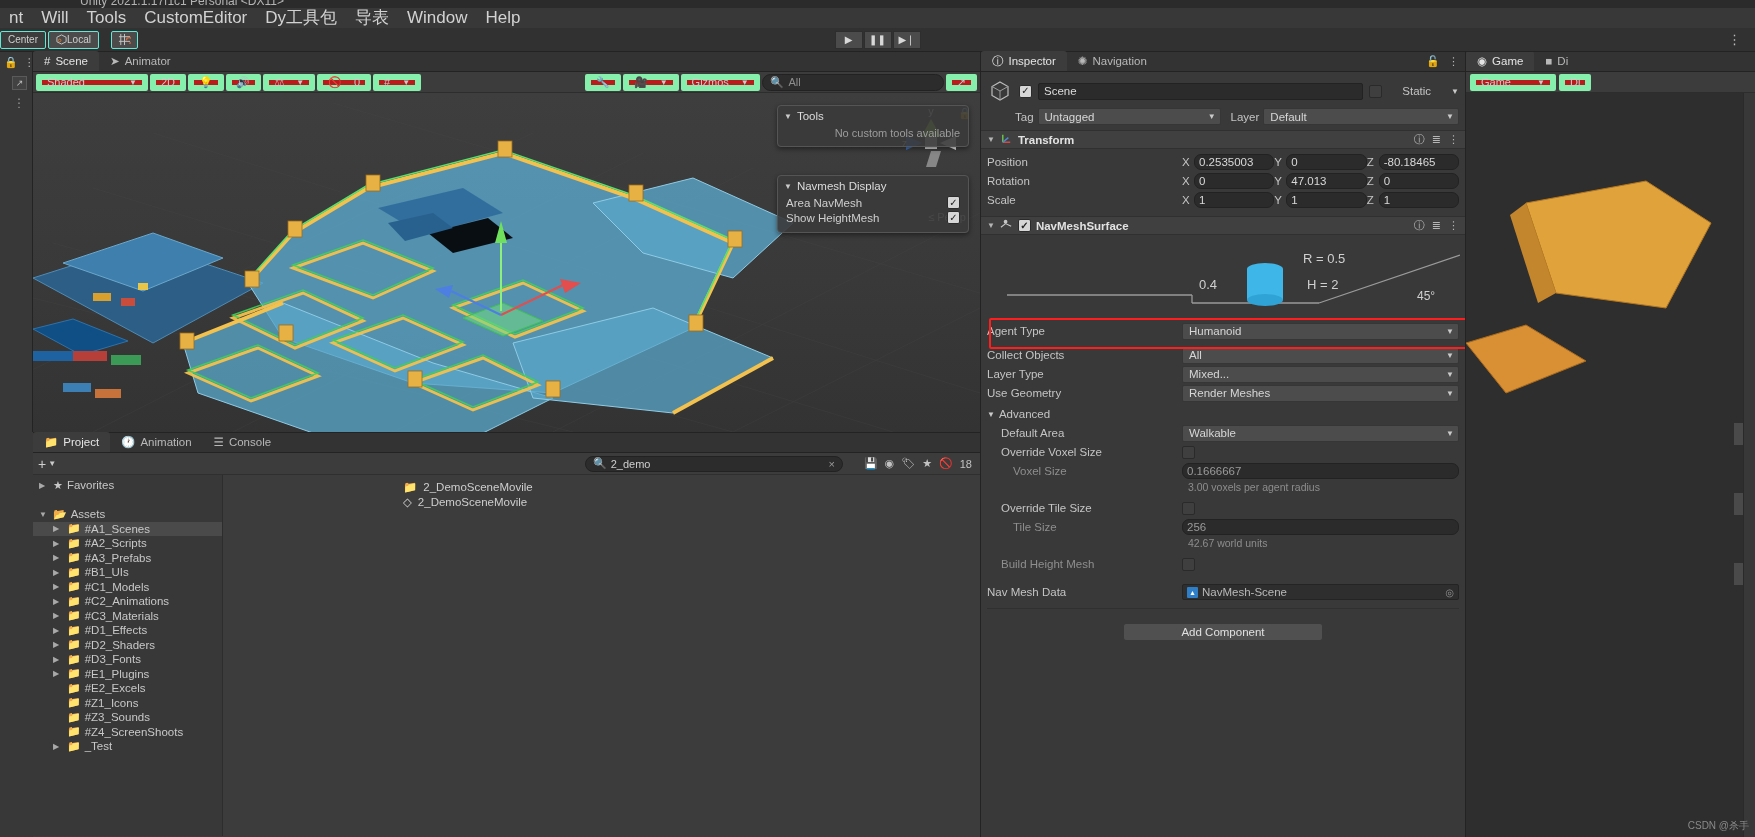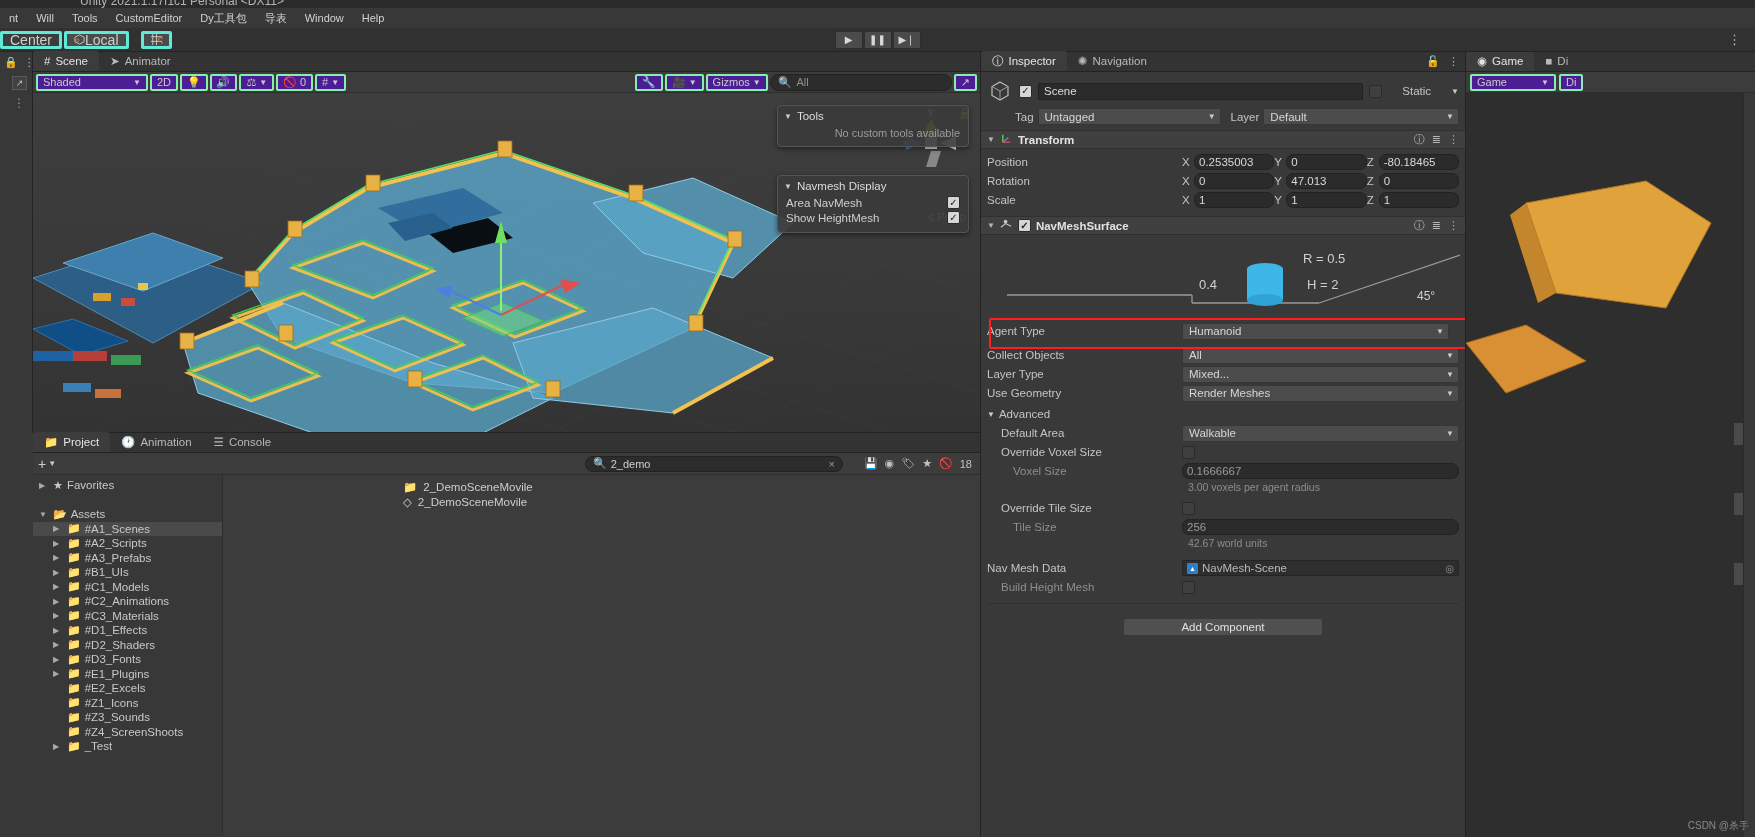--- a/index.html
+++ b/index.html
@@ -23,32 +23,32 @@
     font-size: 12px; color: #b4b4b4; white-space: nowrap;
   }
 
   
   .menubar {
     position: absolute; left: 0; top: 8px; width: 1755px; height: 20px;
     background: #383838; display: flex; align-items: center;
   }
   .menuitem {
     padding: 0 9px; height: 20px; line-height: 20px;
-    font-size: 11px; color: #d2d2d2; white-space: nowrap; cursor: default;
+    font-size: 17px; color: #d2d2d2; white-space: nowrap; cursor: default;
   }
 
   
   .maintoolbar {
     position: absolute; left: 0; top: 28px; width: 1755px; height: 24px;
     background: #313131; border-bottom: 1px solid #232323;
     display: flex; align-items: center;
   }
   .tbtn {
-    height: 18px; background: #4b4b4b; border: 3px solid #5eead4;
-    border-radius: 2px; color: #cfcfcf; font-size: 14px;
+    height: 18px; background: #4b4b4b; border: 1px solid #5eead4;
+    border-radius: 2px; color: #cfcfcf; font-size: 10px;
     display: flex; align-items: center; padding: 0 7px; margin-right: 2px;
     white-space: nowrap; cursor: default;
   }
   .tbtn.flat { background: #3c3c3c; }
   .play-group {
     position: absolute; left: 50%; transform: translateX(-50%);
     display: flex; gap: 1px;
   }
   .playbtn {
     width: 28px; height: 18px; background: #4b4b4b; border: 1px solid #2e2e2e;
@@ -90,22 +90,22 @@
     gap: 5px; font-size: 11.5px; color: #b8b8b8; cursor: default;
     border-top-left-radius: 3px; border-top-right-radius: 3px;
   }
   .tab.active { background: #3c3c3c; color: #e4e4e4; }
   .scenetoolbar {
     height: 21px; background: #3c3c3c; display: flex; align-items: center;
     padding: 0 3px; gap: 2px; border-bottom: 1px solid #2d2d2d;
     position: relative;
   }
   .stbtn {
-    height: 17px; background: #4c1d95; border: 2px solid #86efac;
-    border-radius: 2px; display: flex; align-items: center; gap: 3px;
+    height: 17px; background: #b91c1c; border: 6px solid #86efac;
+    border-radius: 2px; display: flex; align-items: center; gap: 12px;
     padding: 0 5px; color: #cacaca; font-size: 11px; white-space: nowrap;
     cursor: default;
   }
   .shadeddrop { width: 112px; justify-content: space-between; }
   .searchbox {
     height: 17px; background: #2c2c2c; border: 1px solid #222;
     border-radius: 9px; display: flex; align-items: center;
     padding: 0 8px; gap: 4px; color: #8e8e8e; font-size: 11px;
     width: 182px;
   }
@@ -860,21 +860,21 @@
           <rect x="260" y="26" width="36" height="31" fill="#3fb6e8"></rect>
           <ellipse cx="278" cy="57" rx="18" ry="6" fill="#2fa3d6"></ellipse>
           <text x="212" y="46" fill="#d0d0d0" font-size="13" font-family="Liberation Sans">0.4</text>
           <text x="316" y="20" fill="#d0d0d0" font-size="13" font-family="Liberation Sans">R = 0.5</text>
           <text x="320" y="46" fill="#d0d0d0" font-size="13" font-family="Liberation Sans">H = 2</text>
           <text x="430" y="57" fill="#d0d0d0" font-size="12" font-family="Liberation Sans">45°</text>
         </svg>
       </div>
 
       <div style="position:relative;height:26px;margin-bottom:2px;">
-        <div class="frow" style="position:absolute;left:0;right:10px;top:4px;">
+        <div class="frow" style="position:absolute;left:0;right:0;top:4px;">
           <span class="lbl">Agent Type</span>
           <div class="dropdown" style="flex:1">
             <span>Humanoid</span>
             <span class="caret">▼</span>
           </div>
         </div>
         <div class="redbox"></div>
       </div>
 
       <div class="frow">
@@ -926,33 +926,33 @@
 
       <div class="frow">
         <span class="lbl ind">Override Tile Size</span>
         <span class="ckbox"></span>
       </div>
       <div class="frow">
         <span class="lbl ind dim" style="padding-left:26px">Tile Size</span>
         <span class="nfield dim" style="flex:1">256</span>
       </div>
       <div class="helptext">42.67 world units</div>
+
+      <div class="frow">
+        <span class="lbl ind dim">Build Height Mesh</span>
+        <span class="ckbox"></span>
+      </div>
 
       <div class="frow" style="margin-top:10px">
         <span class="lbl">Nav Mesh Data</span>
         <div class="objfield">
           <span class="minibadge">▴</span>
           <span>NavMesh-Scene</span>
           <span class="tick">◎</span>
         </div>
-      </div>
-
-      <div class="frow">
-        <span class="lbl ind dim">Build Height Mesh</span>
-        <span class="ckbox"></span>
       </div>
 
       <div class="sep"></div>
       <div class="addcomp">Add Component</div>
     </div>
   </div>
 
   <div class="gamepanel">
     <div class="gp-tabs">
       <div class="tab active">

